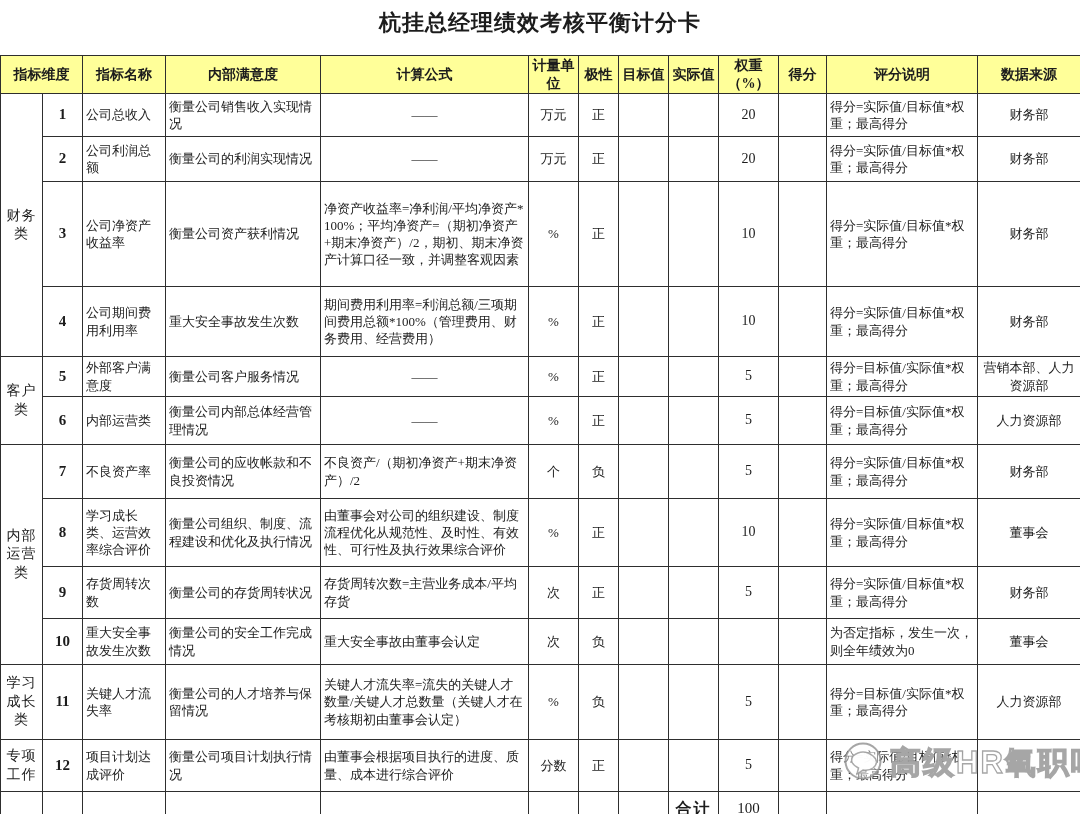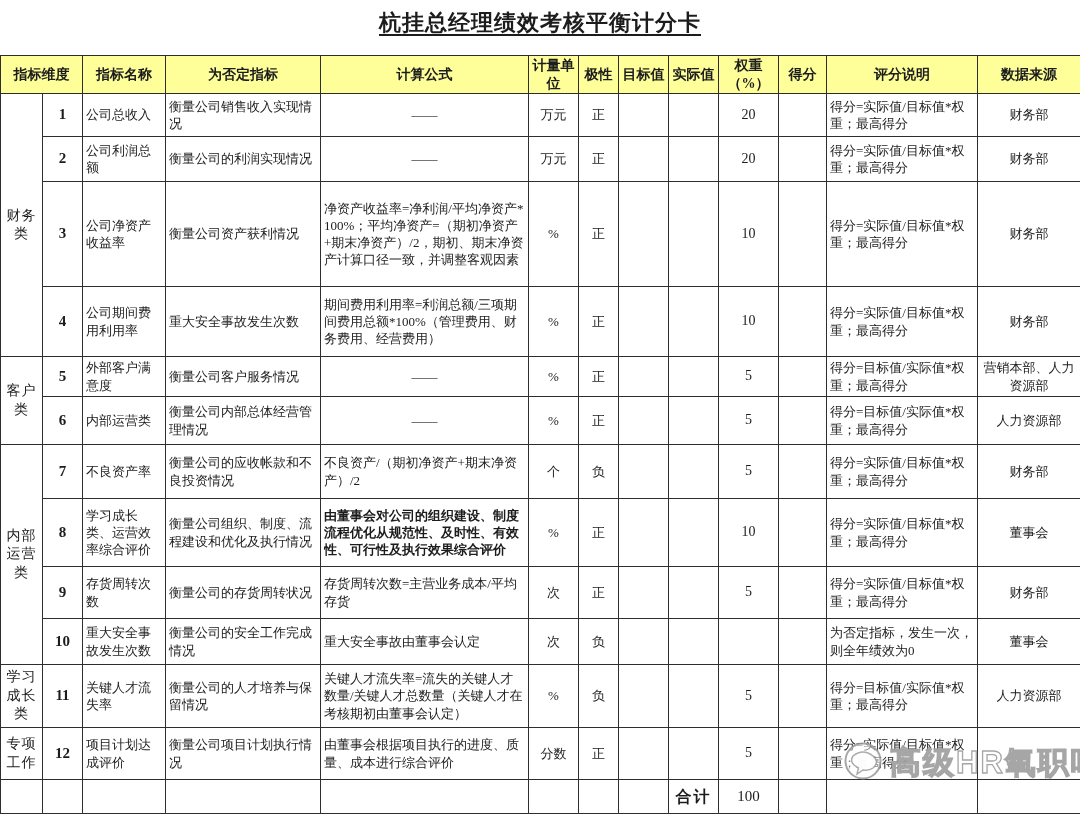--- a/index.html
+++ b/index.html
@@ -4,21 +4,21 @@
 <style>
   html,body{margin:0;padding:0;}
   body{
     width:1080px;height:814px;overflow:hidden;position:relative;
     background:#ffffff;color:#1c1c1c;
     font-family:"Liberation Serif","DejaVu Serif",serif;
   }
   .title{
     padding-top:8px;height:47px;box-sizing:content-box;
     text-align:center;font-size:22px;font-weight:bold;
-    text-decoration:underline;text-decoration-thickness:2px;text-underline-offset:4px;
+    text-decoration-thickness:2px;text-underline-offset:4px;
     letter-spacing:1px;
   }
   table{
     border-collapse:collapse;table-layout:fixed;width:1080px;
   }
   th,td{
     border:1px solid #2e2e2e;overflow:hidden;vertical-align:middle;
     padding:1px 3px;font-size:13px;line-height:1.32;word-break:break-all;
   }
   thead th{
@@ -30,32 +30,32 @@
   #rows tr:nth-child(1){height:43px;}
   #rows tr:nth-child(2){height:45px;}
   #rows tr:nth-child(3){height:105px;}
   #rows tr:nth-child(4){height:70px;}
   #rows tr:nth-child(5){height:40px;}
   #rows tr:nth-child(6){height:48px;}
   #rows tr:nth-child(7){height:54px;}
   #rows tr:nth-child(8){height:68px;}
   #rows tr:nth-child(9){height:52px;}
   #rows tr:nth-child(10){height:46px;}
-  #rows tr:nth-child(11){height:63px;}
+  #rows tr:nth-child(11){height:75px;}
   #rows tr:nth-child(12){height:52px;}
   .total-row{height:34px;}
   .cell-dim{text-align:center;font-size:14px;letter-spacing:1px;margin-top:9px;}
   .cell-no{text-align:center;font-weight:bold;font-size:15px;}
   .cell-name,.cell-definition,.cell-formula,.cell-scoring{text-align:left;}
   .cell-unit,.cell-polarity,.cell-target,.cell-actual,
   .cell-weight,.cell-score,.cell-source{text-align:center;}
   .cell-weight{font-size:14px;}
   .cell-formula.center{text-align:center;}
   
-  #rows tr:nth-child(8) .formula-inner{max-height:64px;overflow:hidden;font-weight:bold;}
+  #rows tr:nth-child(8) .formula-inner{max-height:64px;overflow:hidden;}
   #rows tr:nth-child(11) .formula-inner{max-height:70px;overflow:hidden;}
   .total-label{font-weight:bold;font-size:16px;letter-spacing:2px;}
   .total-value{font-size:15px;}
   .watermark{
     position:absolute;left:842px;top:740px;z-index:5;
     display:flex;align-items:center;gap:4px;pointer-events:none;
   }
   .wm-text{
     font-family:"Liberation Sans","DejaVu Sans",sans-serif;
     font-size:31px;font-weight:bold;letter-spacing:2px;white-space:nowrap;
@@ -82,21 +82,21 @@
       <col style="width:50px">
     <col style="width:60px">
       <col style="width:48px">
       <col style="width:151px">
     <col style="width:103px">
   </colgroup>
   <thead>
     <tr>
       <th colspan="2">指标维度</th>
       <th>指标名称</th>
-      <th>为否定指标</th>
+      <th>内部满意度</th>
       <th>计算公式</th>
       <th>计量单位</th>
       <th>极性</th>
       <th>目标值</th>
       <th>实际值</th>
       <th>权重（%）</th>
       <th>得分</th>
       <th>评分说明</th>
       <th>数据来源</th>
     </tr>

